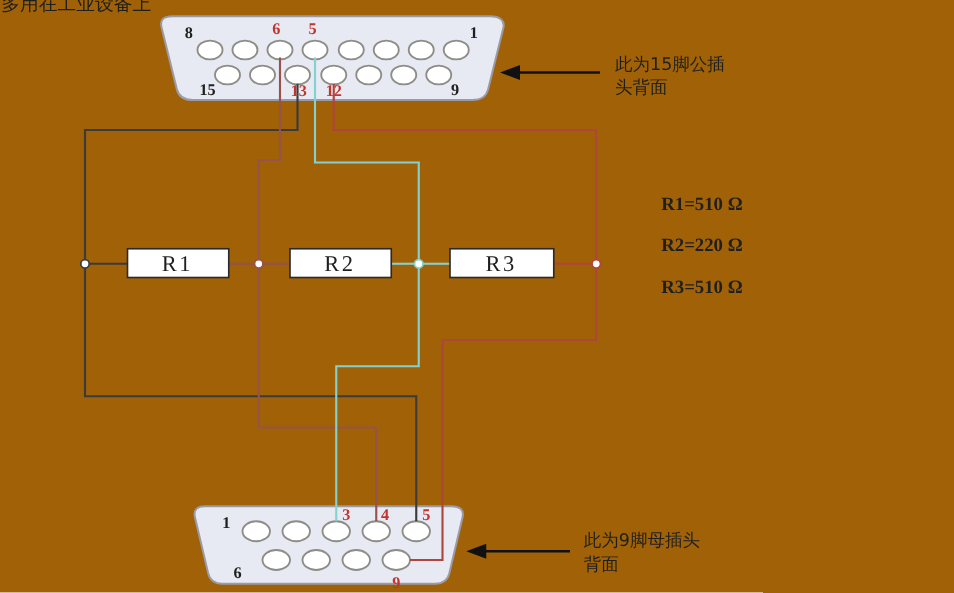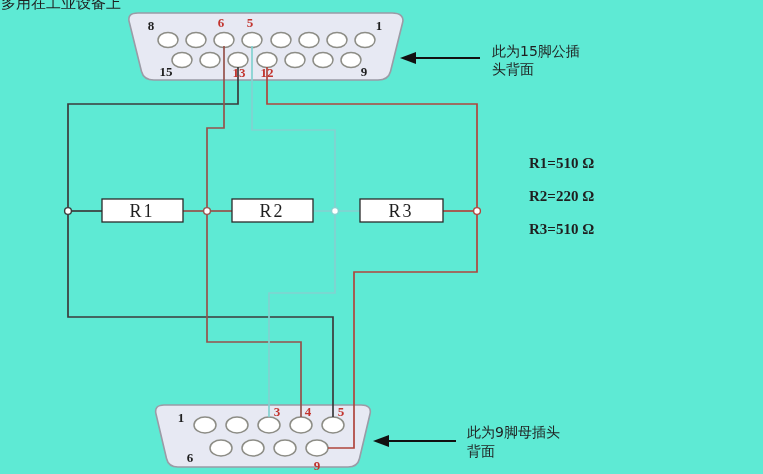--- a/index.html
+++ b/index.html
@@ -1,19 +1,19 @@
 <!DOCTYPE html>
 <html><head>
 <meta charset="utf-8">
 <style>
   html,body{margin:0;padding:0;background:#ffffff;}
   .stage{
     position:relative;
     width:763px;height:474px;
-    background:#5eead4;
+    background:#a16207;
     font-family:"DejaVu Sans", sans-serif;
     overflow:hidden;
   }
   svg{display:block;}
   text{user-select:none;}
   .cjk{font-family:"DejaVu Sans", sans-serif;}
   .serif{font-family:"Liberation Serif", serif;}
 </style>
 </head>
 <body>

